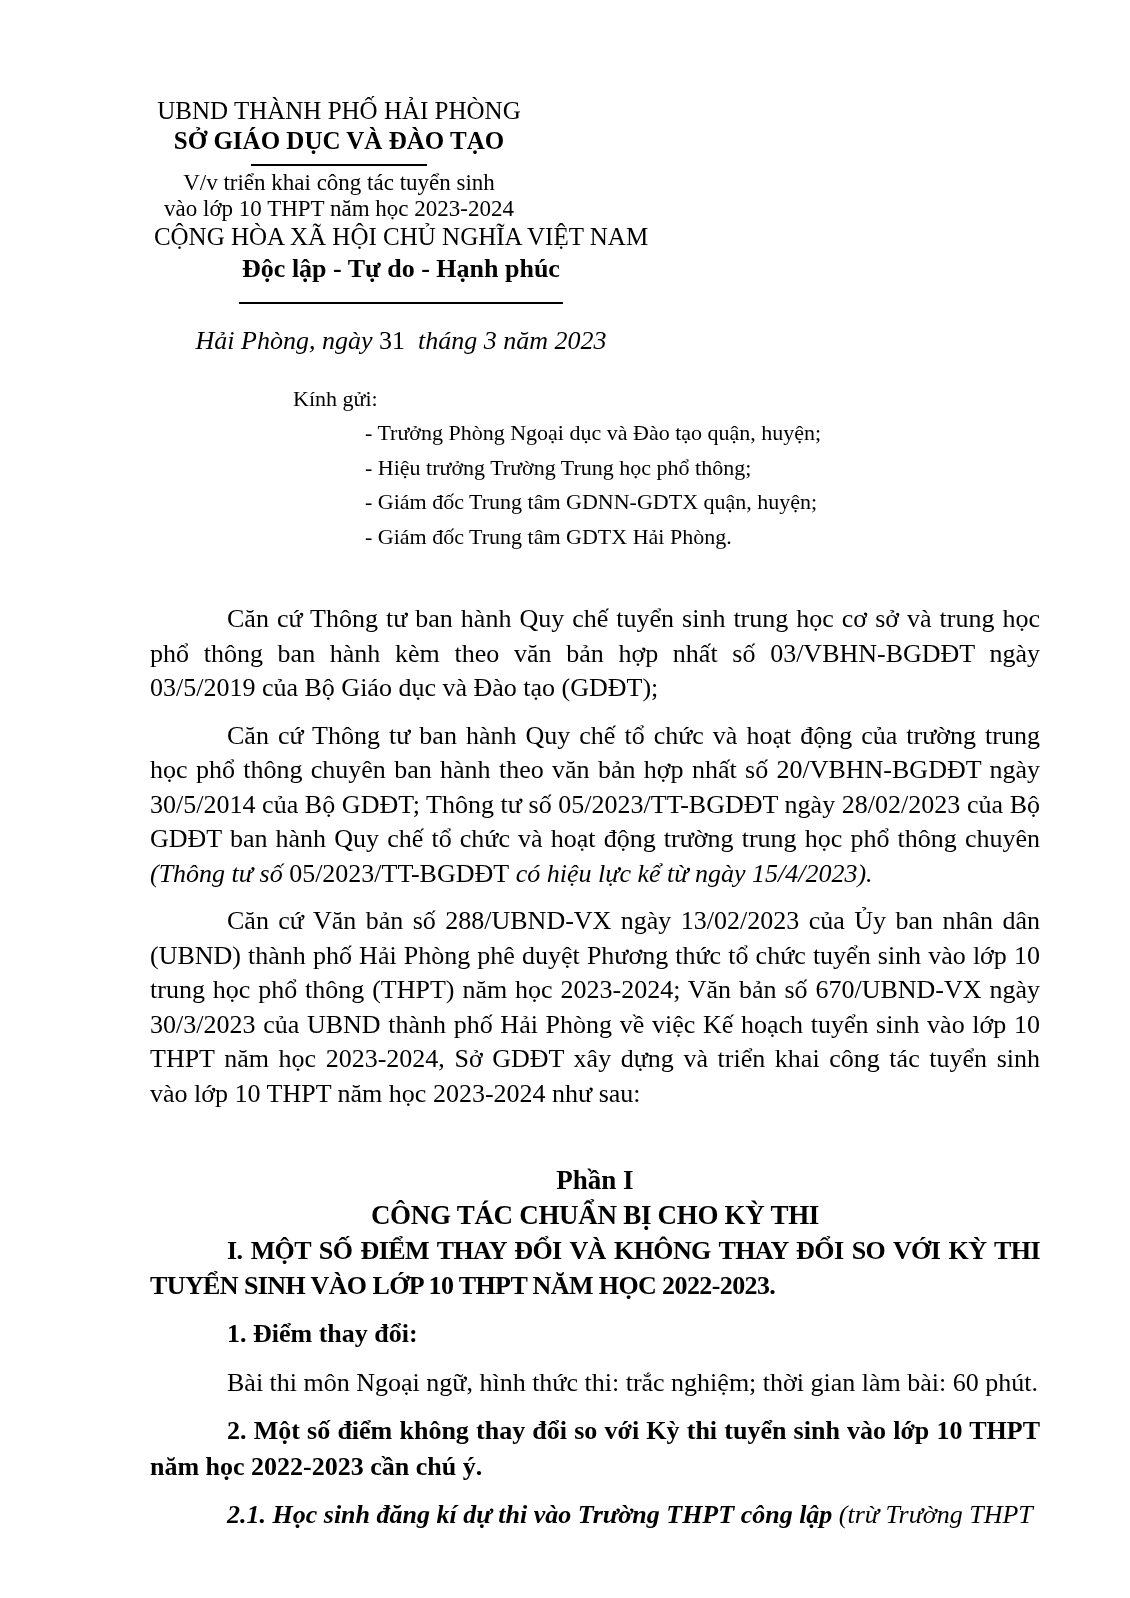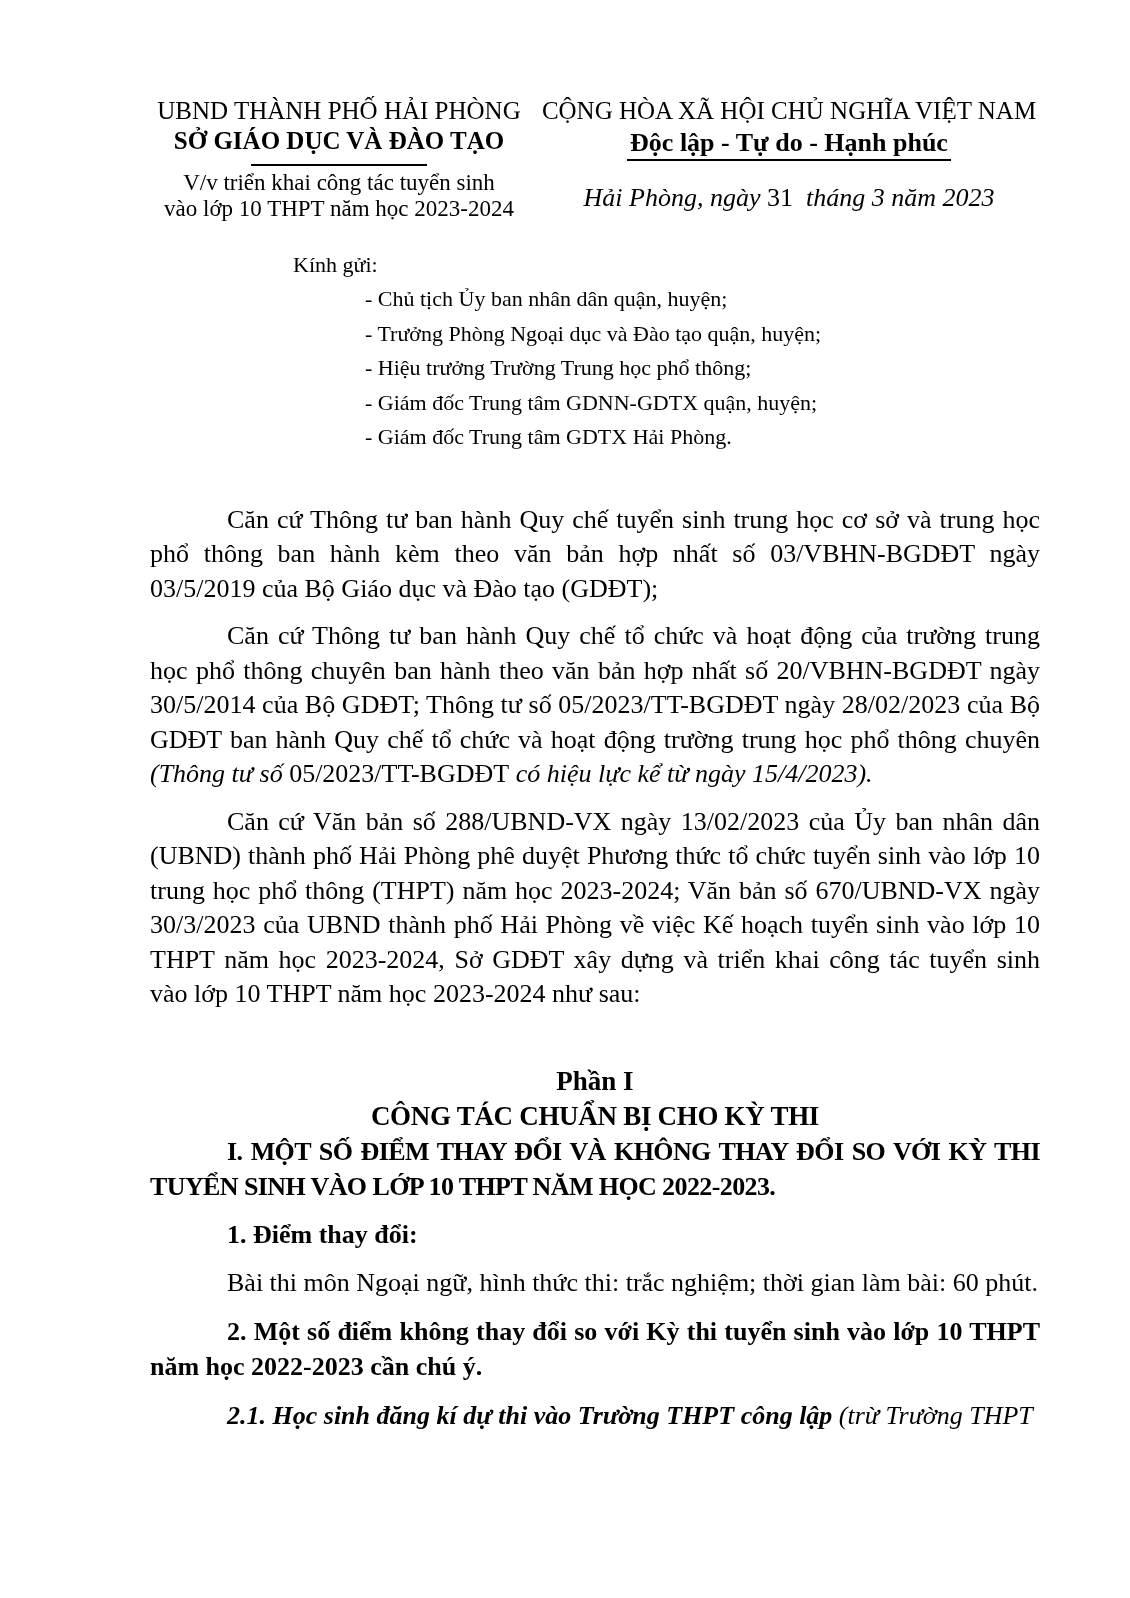--- a/index.html
+++ b/index.html
@@ -7,34 +7,34 @@
     position:relative;
     width:1130px; height:1598px;
     background:#ffffff;
     color:#000;
     font-family:"Liberation Serif","DejaVu Serif",serif;
     overflow:hidden;
   }
   .content { padding:96px 90px 0 150px; }
 
   
-  .header { display:flex; justify-content:space-between; align-items:flex-start; }
+  .header { display:flex; justify-content:space-between; align-items:flex-start;flex-direction:column; }
   .hdr-left  { width:378px; flex-shrink:0; text-align:center; }
   .hdr-right { width:502px; flex-shrink:0; text-align:center; }
 
   .org-parent { font-size:25px; line-height:29px; white-space:nowrap; }
   .org-name   { font-size:25px; font-weight:bold; line-height:31px; white-space:nowrap; }
   .org-underline { width:176px; border-top:2px solid #000; margin:8px auto 0; height:0; }
   .doc-number { font-size:26px; line-height:30px; margin-top:16px; white-space:pre; }
   .doc-subject { font-size:23px; line-height:26px; margin-top:4px; white-space:nowrap; }
 
   .nat-name  { font-size:25px; font-weight:normal; line-height:29px; white-space:nowrap; }
   .nat-motto-wrap { margin-top:2px; }
   .nat-motto { display:inline-block; font-size:26px; font-weight:bold; line-height:31px;
-               border-bottom:2px solid #000; padding:0 3px 1px; white-space:nowrap; }
+               border-bottom:2px solid #000; padding:0 3px 18px; white-space:nowrap; }
   .date-line { font-size:26px; line-height:30px; margin-top:22px; white-space:pre; }
 
   
   .recipients { margin-top:26px; font-size:22px; }
   .kinhgui  { margin-left:143px; line-height:34px; }
   .rec-list { margin-left:215px; line-height:34.6px; }
 
   
   .para {
     font-size:26px; line-height:34.5px;
@@ -74,21 +74,20 @@
         <div class="nat-motto-wrap">
           <span class="nat-motto">Độc lập - Tự do - Hạnh phúc</span>
         </div>
         <div class="date-line"><span class="it">Hải Phòng, ngày </span><span>31</span><span class="it">  tháng 3 năm 2023</span></div>
       </div>
     </div>
 
     <div class="recipients">
       <div class="kinhgui">Kính gửi:</div>
       <div class="rec-list">
-        <div>- Chủ tịch Ủy ban nhân dân quận, huyện;</div>
         <div>- Trưởng Phòng Ngoại dục và Đào tạo quận, huyện;</div>
         <div>- Hiệu trưởng Trường Trung học phổ thông;</div>
         <div>- Giám đốc Trung tâm GDNN-GDTX quận, huyện;</div>
         <div>- Giám đốc Trung tâm GDTX Hải Phòng.</div>
       </div>
     </div>
 
     <p class="para p-first">Căn cứ Thông tư ban hành Quy chế tuyển sinh trung học cơ sở và trung học phổ thông ban hành kèm theo văn bản hợp nhất số 03/VBHN-BGDĐT ngày 03/5/2019 của Bộ Giáo dục và Đào tạo (GDĐT);</p>
 
     <p class="para"><span>Căn cứ Thông tư ban hành Quy chế tổ chức và hoạt động của trường trung học phổ thông chuyên ban hành theo văn bản hợp nhất số 20/VBHN-BGDĐT ngày 30/5/2014 của Bộ GDĐT; Thông tư số 05/2023/TT-BGDĐT ngày 28/02/2023 của Bộ GDĐT ban hành Quy chế tổ chức và hoạt động trường trung học phổ thông chuyên </span><span class="it">(Thông tư số </span><span>05/2023/TT-BGDĐT</span><span class="it"> có hiệu lực kể từ ngày 15/4/2023).</span></p>

